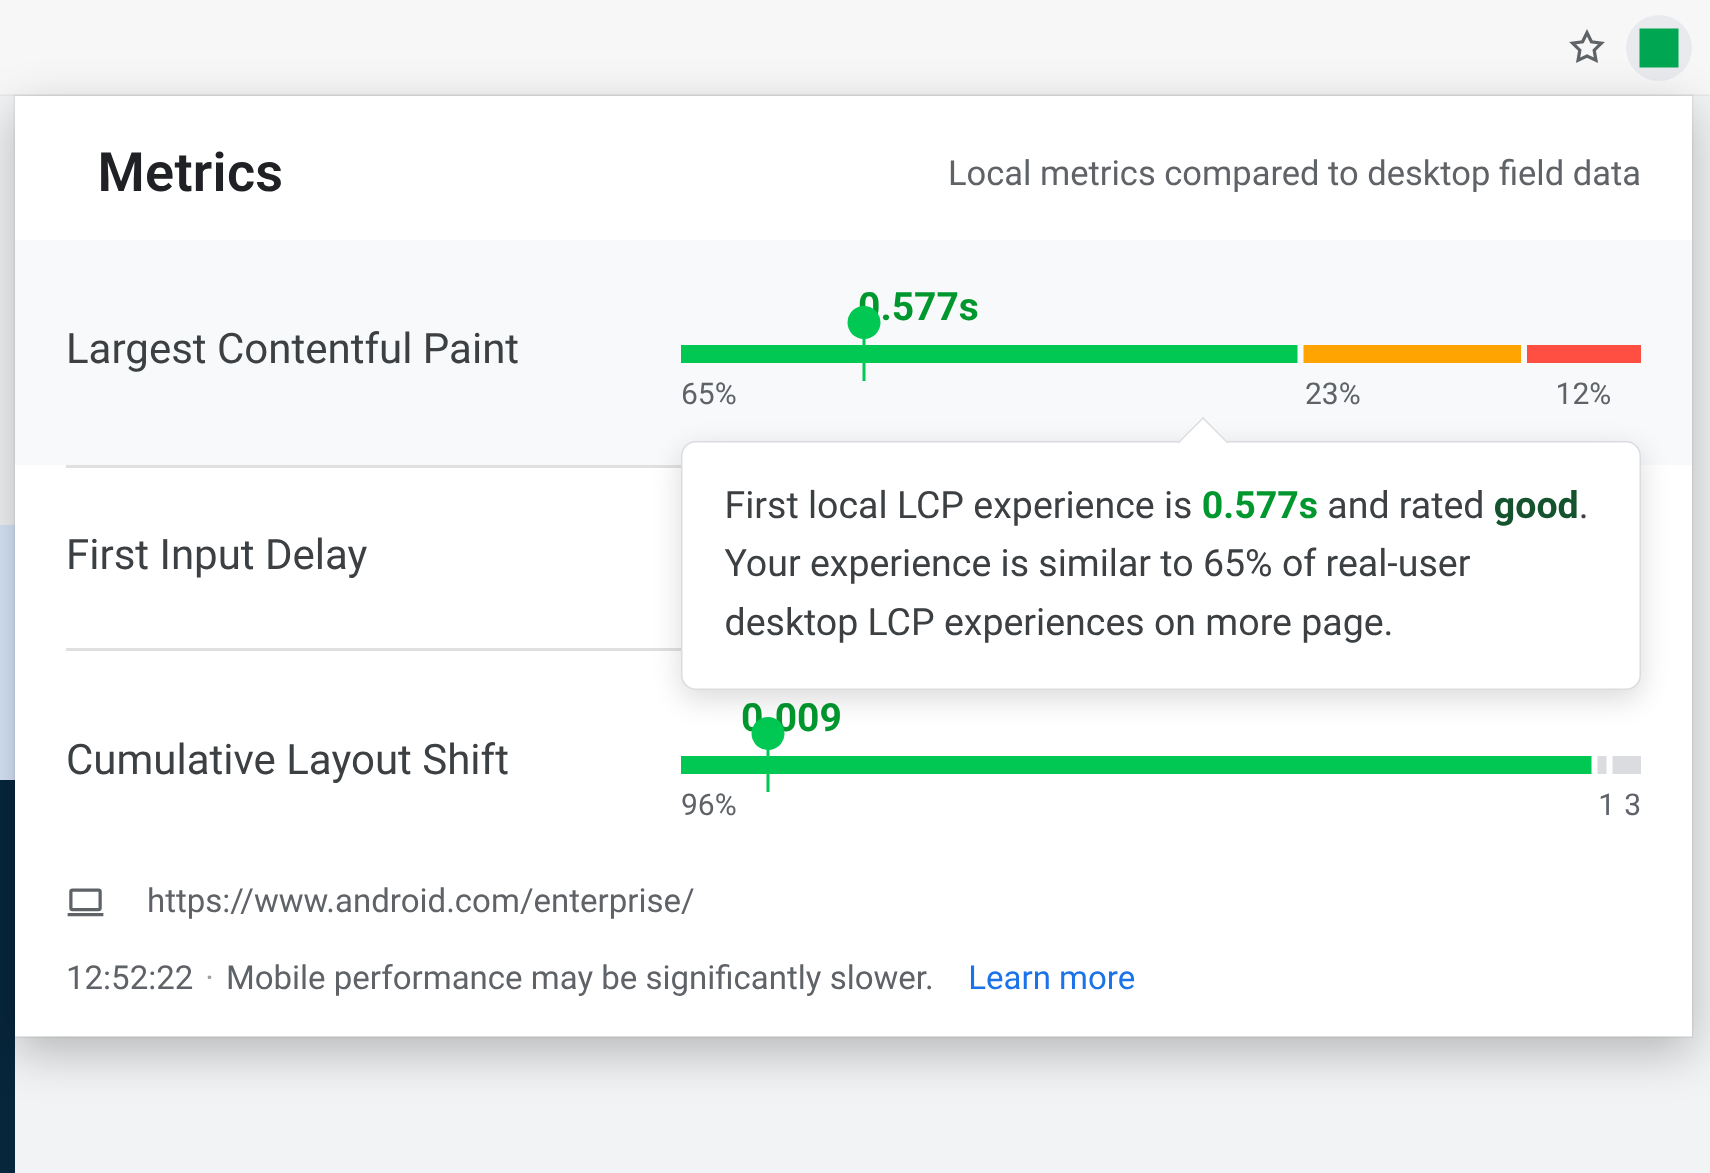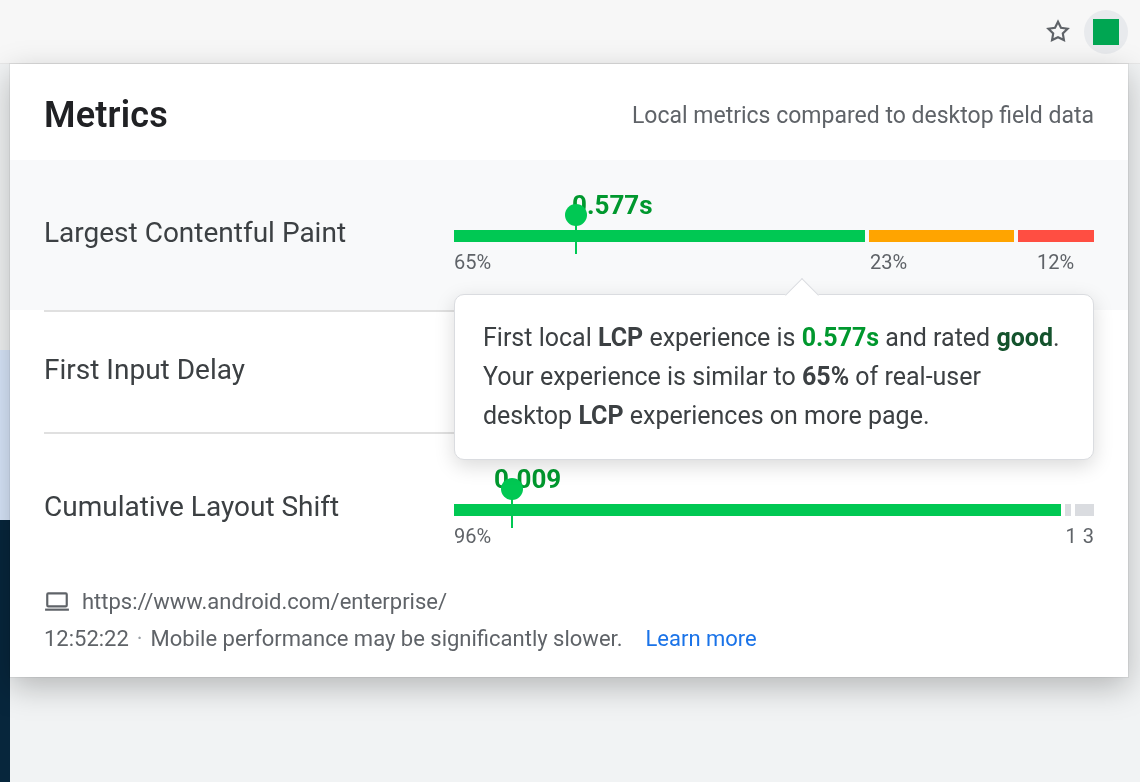--- a/index.html
+++ b/index.html
@@ -31,21 +31,21 @@
     left: 10px;
     top: 64px;
     width: 1118px;
     background: #fff;
     box-shadow: 0 10px 30px rgba(0,0,0,.25), 0 0 0 1px rgba(0,0,0,.05);
   }
   .panel-header {
     display:flex; align-items:center; justify-content: space-between;
     padding: 30px 34px 24px 34px;
   }
-  .panel-title { font-size: 36px; font-weight: 600; letter-spacing:.2px; }
+  .panel-title { font-size: 36px; font-weight: 600; letter-spacing:.2px;margin-left:21px; }
   .panel-sub { font-size: 23px; color:#5f6368; }
 
   .metrics { }
   .metric { display:flex; align-items:center; padding: 30px 34px 36px 34px; }
   .metric.selected { background:#f8f9fa; }
   .metric-divider { height:2px; background:#e0e0e0; margin:0 34px; }
   .metric-label { flex: 0 0 410px; font-size: 28px; color:#3c4043; }
 
   .metric-chart { position:relative; flex:1; }
   .value-label { font-weight:700; font-size:26px; color:#00982e; margin-left:118px; height:34px; margin-bottom:6px; }
@@ -67,21 +67,21 @@
   .marker {
     position:absolute; top:-26px; width:22px; height:22px; background:#00c853; border-radius:50%;
     transform:translateX(-50%);
   }
   .marker::after {
     content:""; position:absolute; left:50%; top:20px; width:2px; height:30px; background:#00c853; transform:translateX(-50%);
   }
 
   
   .footer { padding: 4px 34px 26px 34px; font-size:22px; color:#5f6368; }
-  .footer .line1 { display:flex; align-items:center; gap:12px; margin-bottom:12px; }
+  .footer .line1 { display:flex; align-items:center; gap:28px; margin-bottom:26px; }
   .laptop-icon { display:inline-flex; }
   .laptop-icon svg { width:26px; height:26px; stroke:#5f6368; fill:none; stroke-width:2; }
   .footer .line2 { display:flex; align-items:center; gap:8px; }
   .dot-sep { color:#9aa0a6; }
   .learn-more { color:#1a73e8; cursor:pointer;margin-left:15px; }
 
   
   .tooltip {
     position:absolute;
     left: 454px;
@@ -93,21 +93,21 @@
     box-shadow: 0 6px 20px rgba(0,0,0,.15);
     padding: 24px 28px;
     font-size:25px; line-height:1.55; color:#3c4043;
     z-index: 50;
   }
   .tooltip .arrow {
     position:absolute; top:-12px; left:335px; width:24px; height:24px;
     background:#fff; border-left:1px solid #dadce0; border-top:1px solid #dadce0;
     transform: rotate(45deg);
   }
-  .tooltip b { font-weight:700; }
+  .tooltip b { font-weight:400; }
   .tooltip .good { color:#14532d; font-weight:700; }
   .tooltip .val { color:#00982e; font-weight:700; }
 
   
   .bg-left-stripe {
     position:absolute; left:0; top:350px; width:10px; height:180px; background:#d9e7fb;
   }
   .bg-dark-band {
     position:absolute; left:0; top:520px; width:10px; height:262px; background:#07263c;
   }

